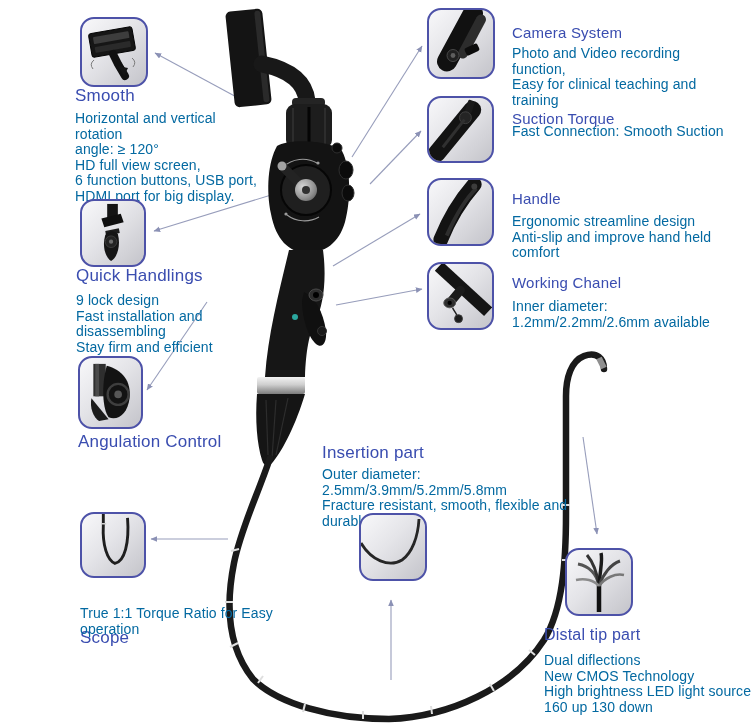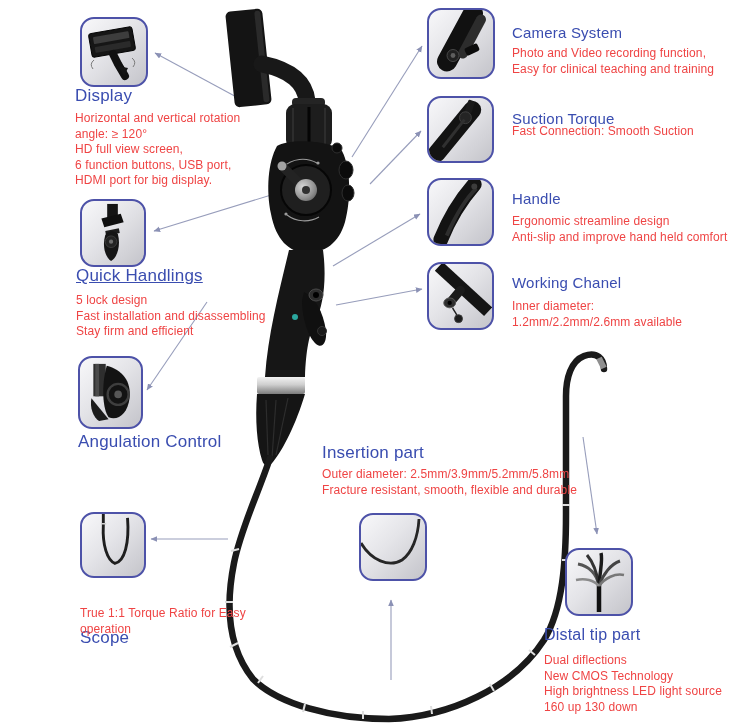--- a/index.html
+++ b/index.html
@@ -12,21 +12,21 @@
     position:absolute; box-sizing:border-box;
     border:2px solid #4d52a8; border-radius:14px;
     background:linear-gradient(135deg,#f8f8fa 0%, #e4e4e8 45%, #c4c4ca 100%);
     overflow:hidden;
   }
   .thumb svg { width:100%; height:100%; display:block; }
   .f-title { position:absolute; color:#3a4db0; font-size:17px; letter-spacing:.2px; }
   .f-title.small { font-size:15px; }
   .f-title.mid { font-size:16px; }
   .f-desc {
-    position:absolute; color:#ef4444; font-size:12px; line-height:15.5px;
+    position:absolute; color:#0369a1; font-size:14px; line-height:15.5px;
     white-space:pre-line; letter-spacing:.1px;
   }
 </style>
 </head>
 <body>
 
 <div class="canvas">
 
   <svg class="art" width="754" height="728" viewBox="0 0 754 728">
     <defs>
@@ -143,39 +143,39 @@
         <rect x="8" y="10" width="44" height="24" rx="3" fill="#161616" stroke="#050505"></rect>
         <rect x="12" y="14" width="36" height="7" rx="1" fill="#3d3d3d"></rect>
         <rect x="12" y="24" width="36" height="6" rx="1" fill="#2a2a2a"></rect>
       </g>
       <path d="M 31,34 L 36,44 L 43,56" stroke="#101010" stroke-width="8" fill="none" stroke-linecap="round"></path>
       <path d="M 36,46 l 10,2 l -4,8 z" fill="#141414"></path>
       <path d="M 12,40 q -5,4 -1,9" stroke="#7a7a7a" stroke-width="1" fill="none"></path>
       <path d="M 50,38 q 5,4 1,9" stroke="#7a7a7a" stroke-width="1" fill="none"></path>
     </svg>
   </div>
-  <div class="f-title" style="left:75px; top:86px;">Display</div>
+  <div class="f-title" style="left:75px; top:86px;">Smooth</div>
   <div class="f-desc" style="left:75px; top:111px; width:190px;">Horizontal and vertical rotation
 angle: ≥ 120°
 HD full view screen,
 6 function buttons, USB port,
 HDMI port for big display.</div>
 
   <div class="thumb" style="left:80px; top:199px; width:66px; height:68px;">
     <svg viewBox="0 0 64 64">
       <rect x="26" y="2" width="11" height="15" fill="#141414"></rect>
       <path d="M 20,17 l 20,-5 l 3,9 l -20,5 z" fill="#0f0f0f"></path>
       <path d="M 24,30 l 14,-3 l 1,5 l -14,3 z" fill="#1d1d1d"></path>
       <path d="M 24,34 C 21,44 23,56 30,61 C 37,57 40,44 37,33 C 33,29 28,29 24,34 Z" fill="#151515"></path>
       <circle cx="30" cy="41" r="6" fill="#232323" stroke="#3c3c3c"></circle>
       <circle cx="30" cy="41" r="2.2" fill="#6d6d6d"></circle>
     </svg>
   </div>
-  <div class="f-title" style="left:76px; top:266px;text-decoration:underline;">Quick Handlings</div>
-  <div class="f-desc" style="left:76px; top:293px; width:210px;">5 lock design
+  <div class="f-title" style="left:76px; top:266px;">Quick Handlings</div>
+  <div class="f-desc" style="left:76px; top:293px; width:210px;">9 lock design
 Fast installation and disassembling
 Stay firm and efficient</div>
 
   <div class="thumb" style="left:78px; top:356px; width:65px; height:73px;">
     <svg viewBox="0 0 64 64">
       <rect x="14" y="2" width="13" height="34" fill="#2e2e2e"></rect>
       <rect x="16" y="2" width="4" height="34" fill="#4a4a4a"></rect>
       <path d="M 28,4 C 44,8 54,20 52,38 C 50,54 40,62 30,58 C 24,50 22,26 28,4 Z" fill="#131313"></path>
       <circle cx="40" cy="34" r="11" fill="none" stroke="#3e3e3e" stroke-width="2.5"></circle>
       <circle cx="40" cy="34" r="4" fill="#565656"></circle>

